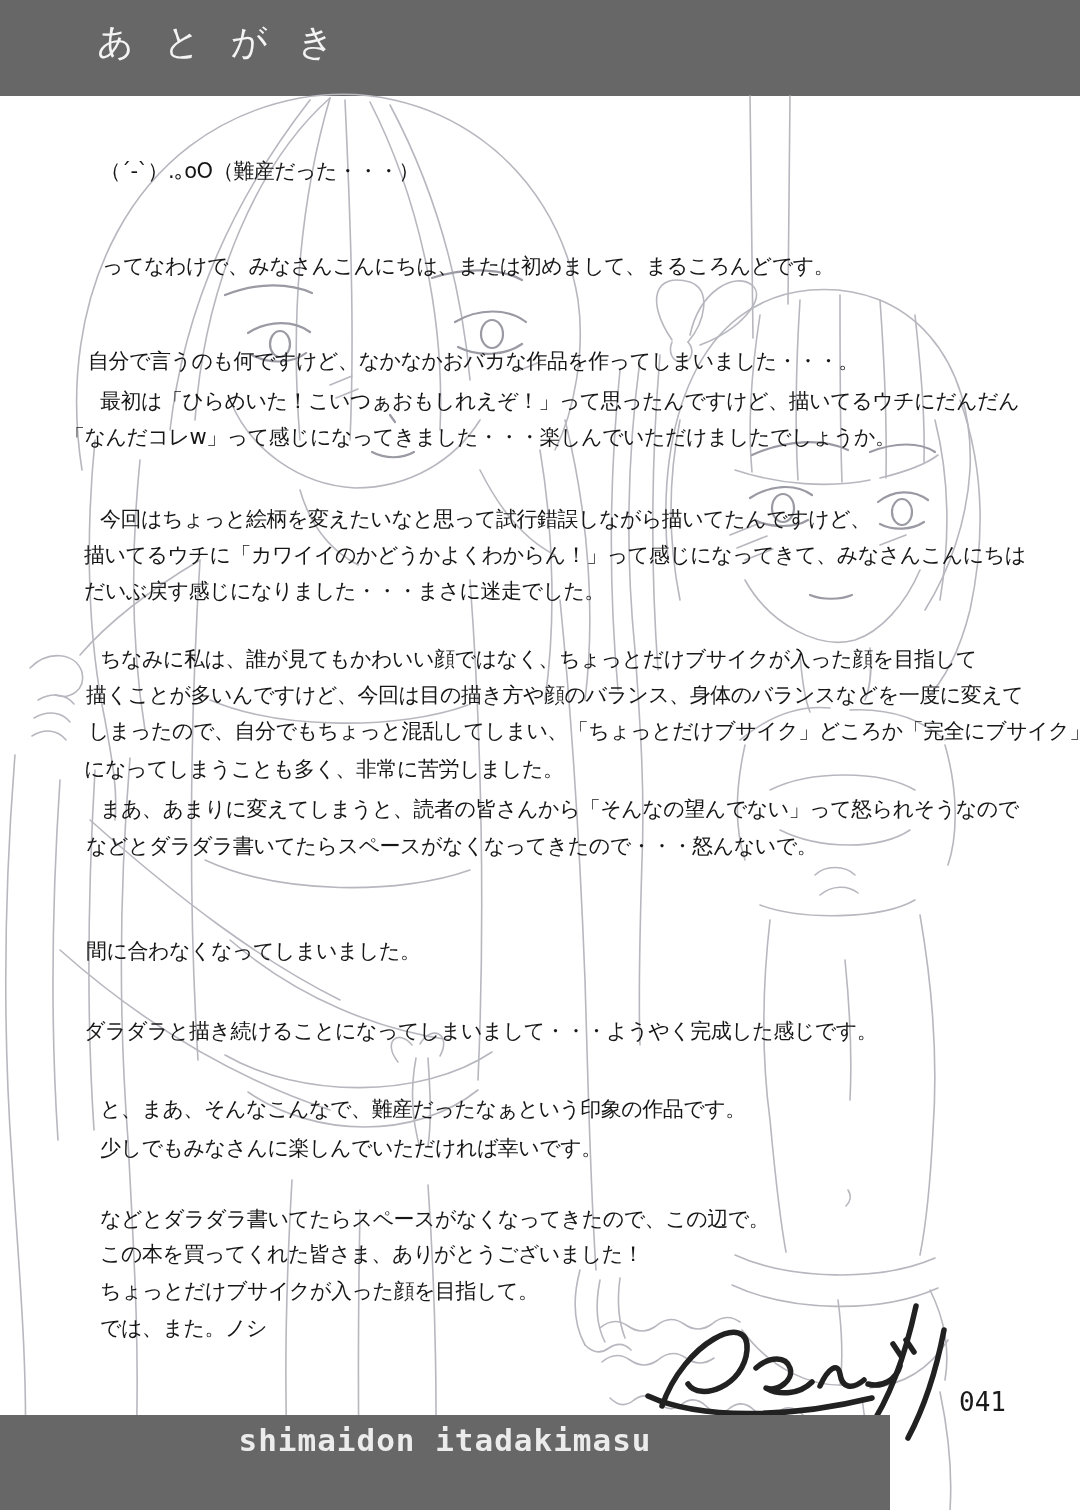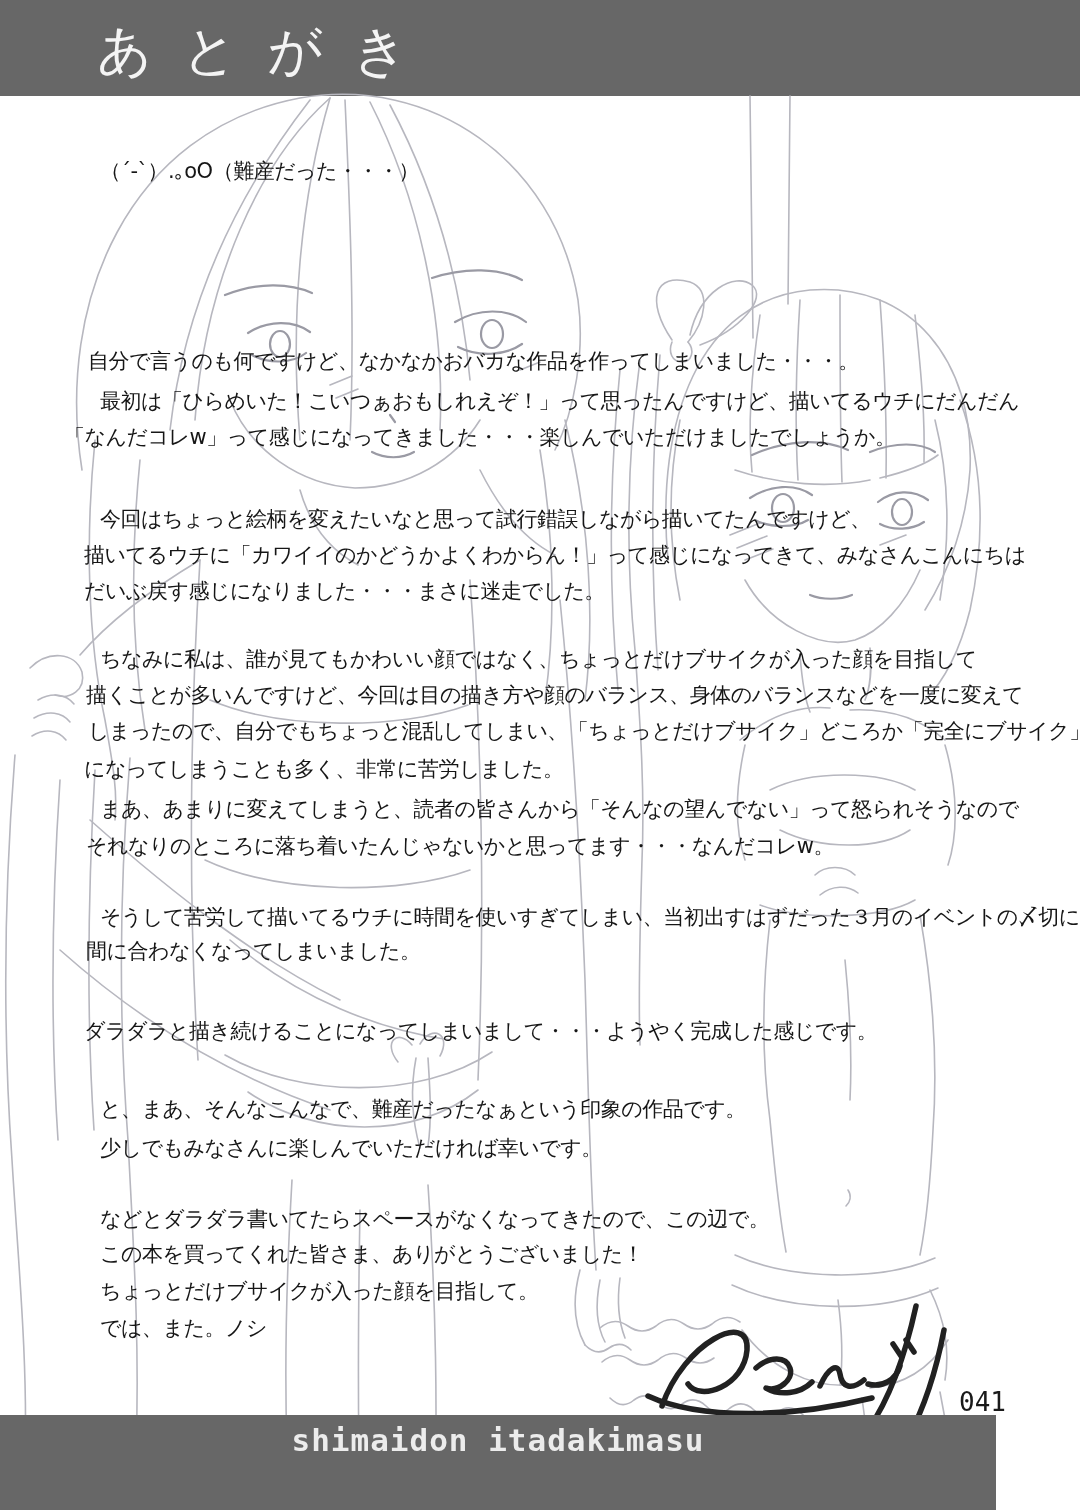--- a/index.html
+++ b/index.html
@@ -4,38 +4,38 @@
 <style>
   html,body{margin:0;padding:0;background:#ffffff;}
   .page{
     position:relative;width:1080px;height:1510px;background:#ffffff;
     overflow:hidden;font-family:"DejaVu Sans",sans-serif;
   }
   .header-bar{
     position:absolute;top:0;left:0;width:1080px;height:96px;background:#676767;
   }
   .page-title{
-    position:absolute;top:24px;left:97px;font-size:54px;line-height:1;
+    position:absolute;top:24px;left:97px;font-size:36px;line-height:1;
     color:#f4f4f4;letter-spacing:30px;white-space:nowrap;font-family:Liberation Serif, serif;
   }
   .sketch{position:absolute;top:0;left:0;z-index:1;}
   .sketch .s path{fill:none;stroke:#b7b7bf;stroke-width:1.6;stroke-linecap:round;}
   .sketch .d path,.sketch .d ellipse{fill:none;stroke:#9a9aa4;stroke-width:2.2;stroke-linecap:round;}
   .sketch .sig path{fill:none;stroke:#212121;stroke-width:5.5;stroke-linecap:round;stroke-linejoin:round;}
   .afterword{position:absolute;top:0;left:0;width:1080px;height:1510px;z-index:2;}
   .l{
     position:absolute;font-size:21px;line-height:1.25;color:#161616;
     white-space:nowrap;letter-spacing:-0.5px;
   }
   .page-number{
     position:absolute;top:1387px;right:74px;z-index:3;
     font-family:"DejaVu Sans Mono",monospace;font-size:26px;color:#1a1a1a;
   }
   .footer-bar{
-    position:absolute;left:0;bottom:0;width:996px;height:95px;background:#676767;z-index:4;
+    position:absolute;left:0;bottom:0;width:890px;height:95px;background:#676767;z-index:4;
   }
   .footer-title{
     position:absolute;top:7px;left:0;width:100%;text-align:center;
     font-family:"DejaVu Sans Mono",monospace;font-weight:bold;font-size:31px;
     color:#ececec;letter-spacing:1px;
   }
 </style>
 </head>
 <body>
 
@@ -183,33 +183,33 @@
       <path d="M944,1330 C936,1372 924,1408 908,1438"></path>
     </g>
   </svg>
 
   <div class="header-bar">
     <div class="page-title">あとがき</div>
   </div>
 
   <div class="afterword">
     <div class="l" style="top:158px;left:100px">（´-`）.｡oO（難産だった・・・）</div>
+    <div class="l" style="top:253px;left:102px">ってなわけで、みなさんこんにちは、または初めまして、まるころんどです。</div>
     <div class="l" style="top:348px;left:88px">自分で言うのも何ですけど、なかなかおバカな作品を作ってしまいました・・・。</div>
     <div class="l" style="top:424px;left:64px">「なんだコレw」って感じになってきました・・・楽しんでいただけましたでしょうか。</div>
     <div class="l" style="top:388px;left:100px">最初は「ひらめいた！こいつぁおもしれえぞ！」って思ったんですけど、描いてるウチにだんだん</div>
     <div class="l" style="top:506px;left:100px">今回はちょっと絵柄を変えたいなと思って試行錯誤しながら描いてたんですけど、</div>
     <div class="l" style="top:542px;left:84px">描いてるウチに「カワイイのかどうかよくわからん！」って感じになってきて、みなさんこんにちは</div>
     <div class="l" style="top:578px;left:84px">だいぶ戻す感じになりました・・・まさに迷走でした。</div>
     <div class="l" style="top:646px;left:100px">ちなみに私は、誰が見てもかわいい顔ではなく、ちょっとだけブサイクが入った顔を目指して</div>
     <div class="l" style="top:682px;left:86px">描くことが多いんですけど、今回は目の描き方や顔のバランス、身体のバランスなどを一度に変えて</div>
     <div class="l" style="top:718px;left:88px">しまったので、自分でもちょっと混乱してしまい、「ちょっとだけブサイク」どころか「完全にブサイク」</div>
     <div class="l" style="top:756px;left:84px">になってしまうことも多く、非常に苦労しました。</div>
     <div class="l" style="top:796px;left:100px">まあ、あまりに変えてしまうと、読者の皆さんから「そんなの望んでない」って怒られそうなので</div>
-    <div class="l" style="top:833px;left:86px">それなりのところに落ち着いたんじゃないかと思ってます・・・なんだコレw。</div>
-    <div class="l" style="top:904px;left:100px">そうして苦労して描いてるウチに時間を使いすぎてしまい、当初出すはずだった３月のイベントの〆切に</div>
+    <div class="l" style="top:833px;left:86px">などとダラダラ書いてたらスペースがなくなってきたので・・・怒んないで。</div>
     <div class="l" style="top:938px;left:86px">間に合わなくなってしまいました。</div>
     <div class="l" style="top:1018px;left:84px">ダラダラと描き続けることになってしまいまして・・・ようやく完成した感じです。</div>
     <div class="l" style="top:1096px;left:100px">と、まあ、そんなこんなで、難産だったなぁという印象の作品です。</div>
     <div class="l" style="top:1135px;left:100px">少しでもみなさんに楽しんでいただければ幸いです。</div>
     <div class="l" style="top:1206px;left:100px">などとダラダラ書いてたらスペースがなくなってきたので、この辺で。</div>
     <div class="l" style="top:1241px;left:100px">この本を買ってくれた皆さま、ありがとうございました！</div>
     <div class="l" style="top:1278px;left:100px">ちょっとだけブサイクが入った顔を目指して。</div>
     <div class="l" style="top:1315px;left:100px">では、また。ノシ</div>
   </div>
 

